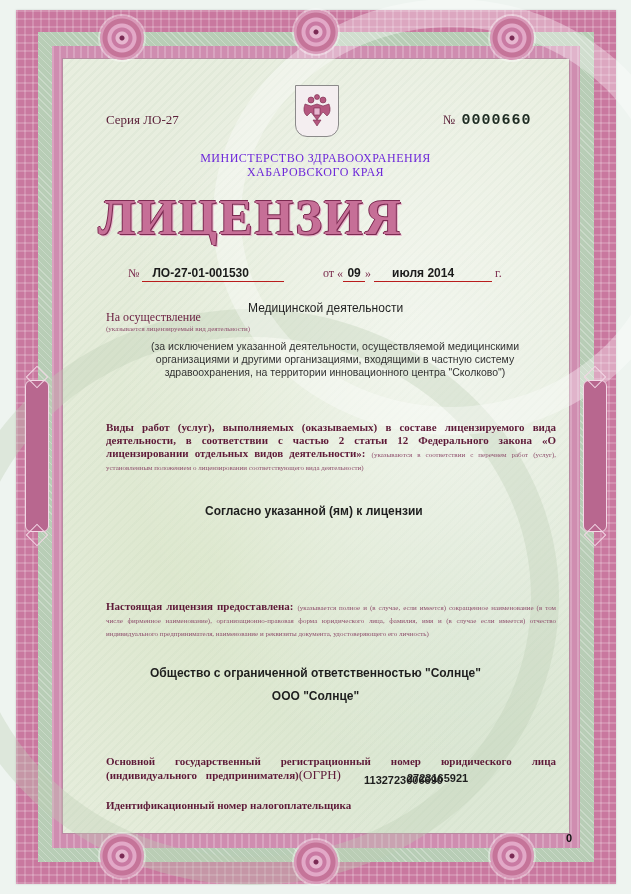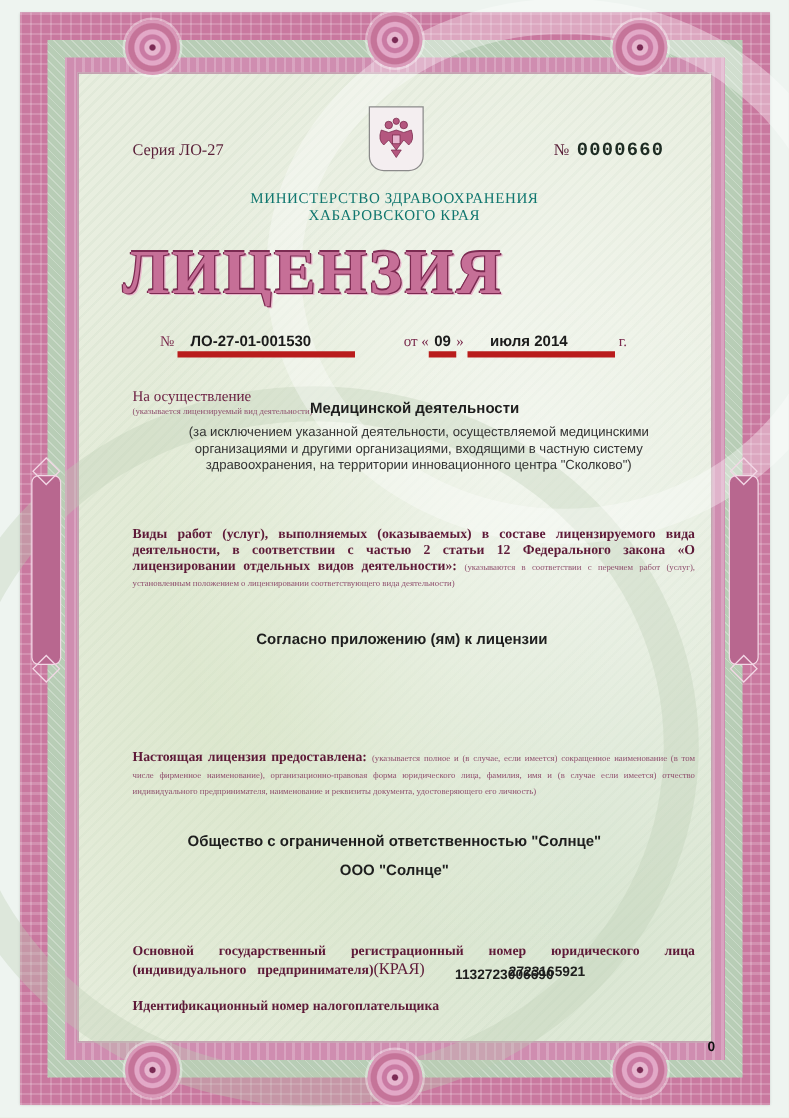--- a/index.html
+++ b/index.html
@@ -68,30 +68,30 @@
 
   .abs { position: absolute; margin-top: 16px; }
   .series { left: 106px; top: 96px; font-size: 13px; color: #5a1f38; }
   .number { left: 443px; top: 96px; font-size: 13px; color: #5a1f38; }
   .number b { font-family: "Liberation Mono", monospace; font-size: 15px; color: #1d2b22; letter-spacing: 1px; margin-left: 6px; font-weight: bold; }
   .emblem {
     left: 295px; top: 69px; width: 42px; height: 50px;
     border: 1px solid #8b8a8a; border-radius: 0 0 12px 12px;
     background: #f4eef0; display: flex; align-items: center; justify-content: center;
   }
-  .ministry { left: 0; width: 631px; top: 135px; text-align: center; font-size: 12px; letter-spacing: 0.5px; color: #0f766e; line-height: 14px; }
+  .ministry { left: 0; width: 631px; top: 135px; text-align: center; font-size: 12px; letter-spacing: 0.5px; color: #6d28d9; line-height: 14px; }
   .title {
     left: 0; width: 501px; top: 172px; text-align: center;
     font-size: 50px; font-weight: bold; color: #c66f97; letter-spacing: 2px;
     text-shadow: 1px 1px 0 #7c2b52, -1px 0 0 #7c2b52, 0 -1px 0 #7c2b52, 2px 2px 0 #e8b8cc;
     font-family: "Liberation Serif", serif;
   }
   .lic-line { top: 250px; font-size: 12px; color: #7a2a4c; }
   .val { font-family: "Liberation Sans", sans-serif; font-weight: bold; font-size: 12px; color: #1b1b1b; }
-  .uline { border-bottom: 5px solid #b91c1c; display: inline-block; }
+  .uline { border-bottom: 1px solid #b91c1c; display: inline-block; }
   .lbl { font-size: 12px; color: #6a1d40; font-weight: bold; }
   .small { font-size: 7px; color: #8e4e6c; line-height: 9px; }
   .sans { font-family: "Liberation Sans", sans-serif; color: #1e1e1e; }
   .para { font-size: 11px; line-height: 13px; text-align: justify; color: #5e1a38; font-weight: bold; }
   .para .small { font-weight: normal; }
   .footer { left: 0; width: 631px; top: 883px; text-align: center; font-size: 5px; color: #444; }
   .corner-mark { left: 566px; top: 816px; font-size: 11px; font-weight: bold; color: #111; font-family: "Liberation Sans", sans-serif; }
 </style>
 </head>
 <body>
@@ -147,38 +147,38 @@
 <div class="abs lic-line" style="left:323px;">
   <span>от «</span><span class="uline" style="width:22px; text-align:center;"><span class="val">09</span></span><span>»</span>
   <span class="uline" style="width:100px; padding-left:18px;"><span class="val">июля 2014</span></span>
   <span>г.</span>
 </div>
 
 <div class="abs" style="left:106px; top:294px;">
   <div class="lbl" style="font-weight:normal; color:#6a1d40; font-size:12px;">На осуществление</div>
   <div class="small">(указывается лицензируемый вид деятельности)</div>
 </div>
-<div class="abs sans" style="left:248px; top:303px; font-size:12px; font-weight:bold;">Медицинской деятельности</div>
+<div class="abs sans" style="left:248px; top:285px; font-size:12px; font-weight:normal;">Медицинской деятельности</div>
 <div class="abs sans" style="left:115px; top:324px; width:440px; text-align:center; font-size:10.5px; line-height:13px; color:#333;">(за исключением указанной деятельности, осуществляемой медицинскими организациями и другими организациями, входящими в частную систему здравоохранения, на территории инновационного центра "Сколково")</div>
 
 <div class="abs para" style="left:106px; top:405px; width:450px;">
   <span>Виды работ (услуг), выполняемых (оказываемых) в составе лицензируемого вида деятельности, в соответствии с частью 2 статьи 12 Федерального закона «О лицензировании отдельных видов деятельности»:</span>
   <span class="small">(указываются в соответствии с перечнем работ (услуг), установленным положением о лицензировании соответствующего вида деятельности)</span>
 </div>
-<div class="abs sans" style="left:205px; top:488px; font-size:12px; font-weight:bold;">Согласно приложению (ям) к лицензии</div>
+<div class="abs sans" style="left:205px; top:488px; font-size:12px; font-weight:bold;">Согласно указанной (ям) к лицензии</div>
 
 <div class="abs para" style="left:106px; top:584px; width:450px;">
   <span style="font-size:11px;">Настоящая лицензия предоставлена:</span>
   <span class="small">(указывается полное и (в случае, если имеется) сокращенное наименование (в том числе фирменное наименование), организационно-правовая форма юридического лица, фамилия, имя и (в случае если имеется) отчество индивидуального предпринимателя, наименование и реквизиты документа, удостоверяющего его личность)</span>
 </div>
 <div class="abs sans" style="left:0; width:631px; top:650px; text-align:center; font-size:12px; font-weight:bold;">Общество с ограниченной ответственностью "Солнце"</div>
 <div class="abs sans" style="left:0; width:631px; top:673px; text-align:center; font-size:12px; font-weight:bold;">ООО "Солнце"</div>
 
 <div class="abs para" style="left:106px; top:738px; width:450px; font-size:11px; line-height:14px; word-spacing:6px;">
-  <span>Основной государственный регистрационный номер юридического лица (индивидуального предпринимателя)</span><span style="font-weight:normal; font-size:13px; word-spacing:0;">(КРАЯ)</span>
+  <span>Основной государственный регистрационный номер юридического лица (индивидуального предпринимателя)</span><span style="font-weight:normal; font-size:13px; word-spacing:0;">(ОГРН)</span>
 </div>
 <div class="abs sans" style="left:364px; top:758px; font-size:11px; font-weight:bold;">1132723006690</div>
 
 <div class="abs para" style="left:106px; top:783px;">Идентификационный номер налогоплательщика</div>
 <div class="abs sans" style="left:407px; top:756px; font-size:11px; font-weight:bold;">2723165921</div>
 
 <div class="abs corner-mark">0</div>
 <div class="abs footer">Изготовлено ЗАО «ЗИП», г. Владивосток, 2013 год, уровень «Б», лицензия ФНС России</div>
 
 </body></html>

